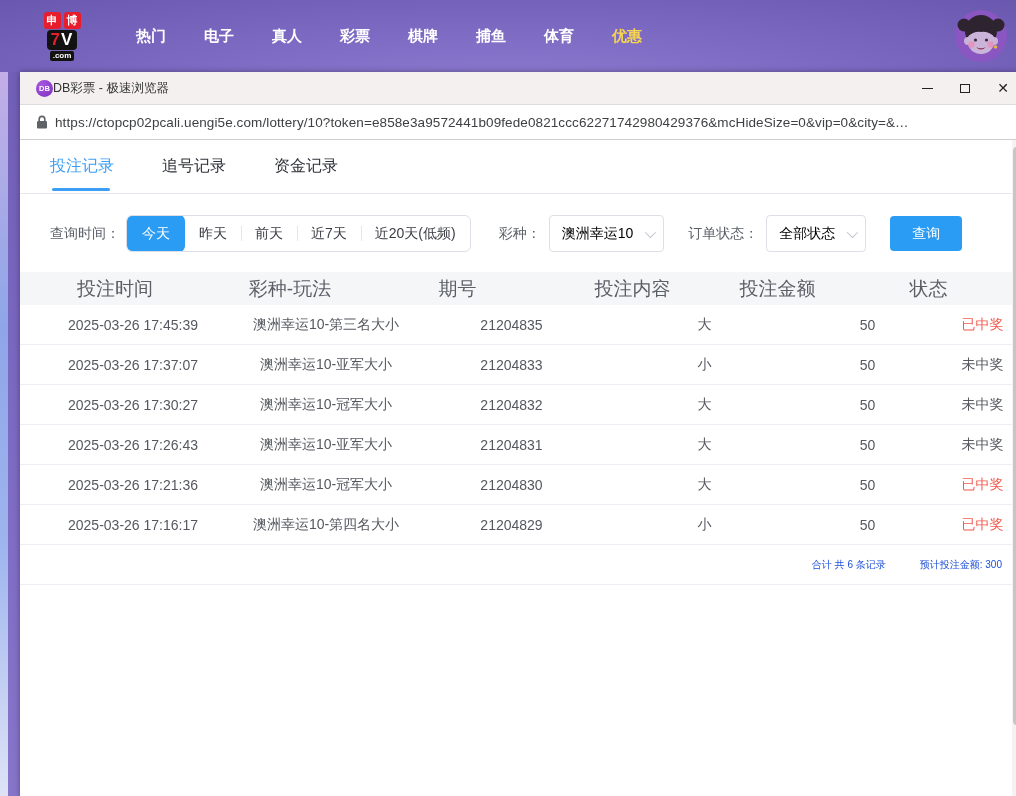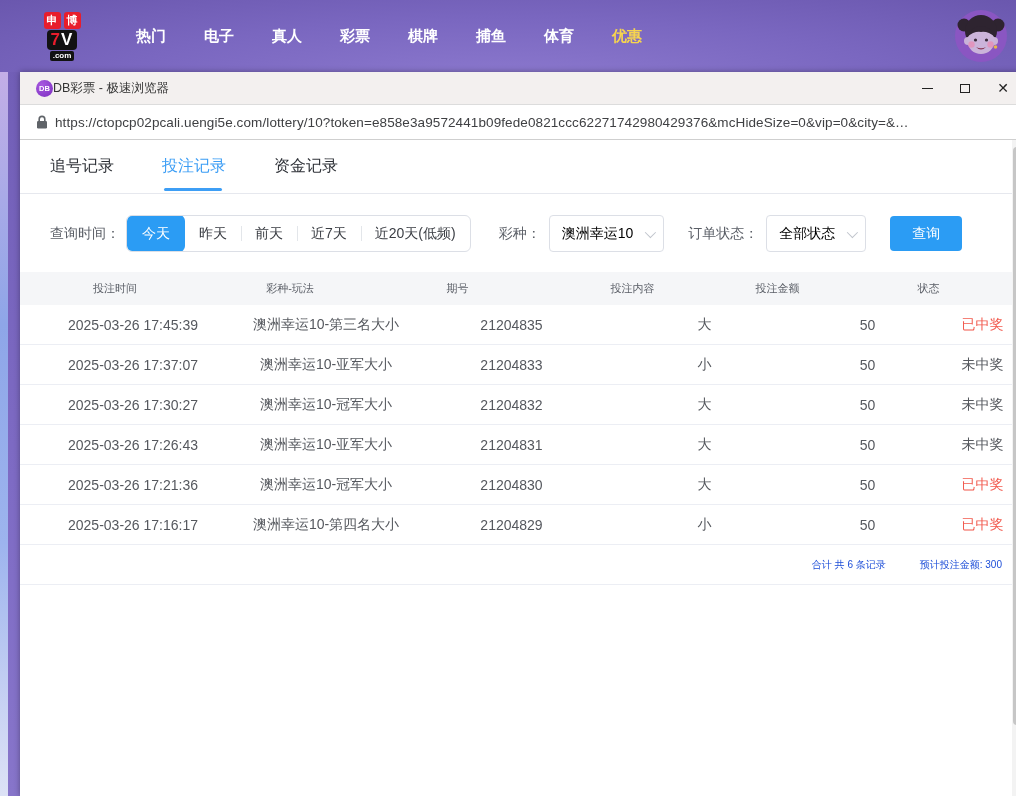--- a/index.html
+++ b/index.html
@@ -68,21 +68,21 @@
     height:37px; padding:0 10px 0 12px; margin-left:8px; background:#fff; cursor:pointer; }
   .select-value { font-size:14px; color:#000000; white-space:nowrap; }
   .chev { width:8px; height:8px; border-right:1.6px solid #c0c4cc; border-bottom:1.6px solid #c0c4cc; transform:rotate(45deg) translateY(-2px); margin-left:12px; }
   .gap28 { width:28px; } .gap24 { width:24px; }
   .query-btn { margin-left:24px; width:72px; height:35px; background:#2b9cf4; color:#fff; border:none; border-radius:4px;
     font-size:14px; cursor:pointer; font-family:inherit; }
 
   
   .table { width:100%; }
   .thead { display:flex; align-items:center; height:33px; background:#f5f6f8; }
-  .th { font-size:11px; color:#5a5e66; text-align:center; }
+  .th { font-size:19px; color:#5a5e66; text-align:center; }
   .tr { display:flex; align-items:center; height:40px; border-bottom:1px solid #eceef4; }
   .td { font-size:14px; color:#55585e; text-align:center; white-space:nowrap;margin-left:18px; }
   .td.won { color:#f25b4f; }
   .c0{width:190px;} .c1{width:160px;} .c2{width:175px;} .c3{width:175px;} .c4{width:115px;} .c5{flex:1;}
 
   
   .summary { display:flex; align-items:center; justify-content:flex-end; height:40px; border-bottom:1px solid #eceef4;
     gap:34px; font-size:10px; color:#1d4ed8; }
   .summary .cutoff { margin-right:-74px; white-space:nowrap; }
 </style>
@@ -155,26 +155,26 @@
           <rect x="1" y="6" width="10" height="7.5" rx="1.2" fill="#5f6368"></rect>
           <path d="M3.2,6 V4.2 a2.8,2.8 0 0 1 5.6,0 V6" fill="none" stroke="#5f6368" stroke-width="1.6"></path>
         </svg>
     </span>
     <span class="url-text">https://ctopcp02pcali.uengi5e.com/lottery/10?token=e858e3a9572441b09fede0821ccc62271742980429376&amp;mcHideSize=0&amp;vip=0&amp;city=&amp;…</span>
   </div>
 
   <div class="content">
 
     <div class="tabbar">
-      <div class="tab">
-        <span>追号记录</span>
-      </div>
       <div class="tab active">
         <span>投注记录</span>
         <span class="tab-underline"></span>
+      </div>
+      <div class="tab">
+        <span>追号记录</span>
       </div>
       <div class="tab">
         <span>资金记录</span>
       </div>
     </div>
 
     <div class="filters">
       <span class="f-label">查询时间：</span>
       <div class="time-group">
           <button class="time-opt active">今天</button>

